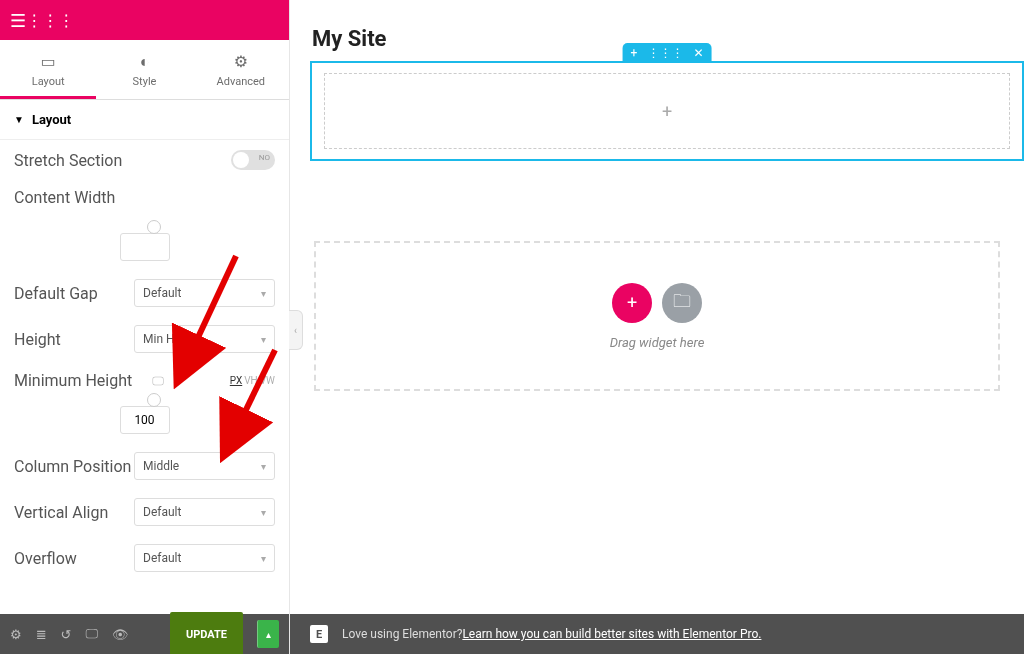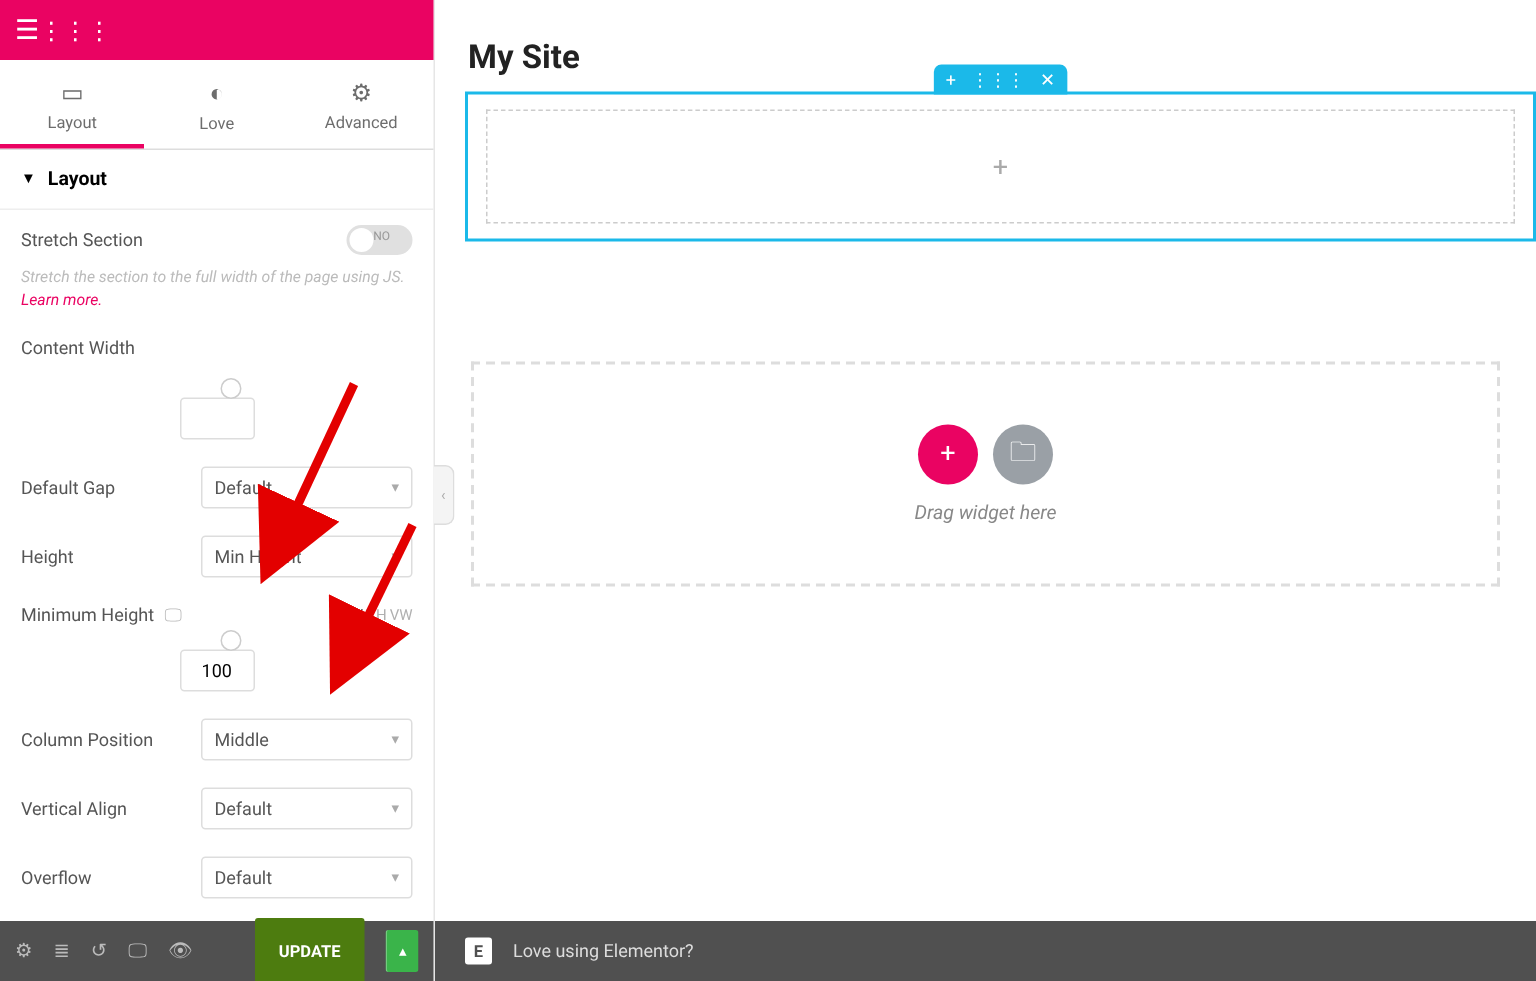--- a/index.html
+++ b/index.html
@@ -18,29 +18,29 @@
 .tabs { display: flex; border-bottom: 1px solid #ddd; }
 .tab { flex: 1; text-align: center; padding: 12px 0 8px 0; cursor: pointer; color: #6d6d6d; font-size: 11px; }
 .tab.active { border-bottom: 3px solid #ea0362; }
 .tab-icon { display: block; font-size: 16px; margin-bottom: 4px; color: #6d6d6d; }
 
 .accordion-head { display: flex; align-items: center; padding: 12px 14px; border-bottom: 1px solid #eee; font-weight: 700; font-size: 13px; cursor: pointer; }
 .accordion-head .caret { margin-right: 8px; font-size: 10px; }
 
 .controls { padding: 10px 14px; overflow-y: auto; flex: 1; font-size: 12px; color: #555; }
 .control { margin-bottom: 18px; display: flex; align-items: center; flex-wrap: wrap; }
-label.ctrl-label { width: 120px; font-size: 12px; color: #555; }
+label.ctrl-label { width: 120px; font-size: 16px; color: #555; }
 .ctrl-right { flex: 1; display: flex; align-items: center; }
 
 .select { flex: 1; height: 28px; border: 1px solid #ddd; border-radius: 3px; background: #fff; padding: 0 24px 0 8px; position: relative; font-size: 12px; color: #555; display: flex; align-items: center; cursor: pointer; }
 .select::after { content: "▾"; position: absolute; right: 8px; color: #aaa; font-size: 10px; }
 
 .switch { width: 44px; height: 20px; border-radius: 10px; background: #e0e0e0; position: relative; cursor: pointer; }
 .switch .knob { width: 16px; height: 16px; background: #fff; border-radius: 50%; position: absolute; top: 2px; left: 2px; }
-.switch .lbl { position: absolute; right: 15px; top: 3px; font-size: 8px; color: #999; }
+.switch .lbl { position: absolute; right: 5px; top: 3px; font-size: 8px; color: #999; }
 
 .help-text { font-size: 10.5px; color: #bbb; font-style: italic; line-height: 1.4; margin-top: -10px; }
 .help-text a { color: #ea0362; font-style: italic; text-decoration: none; }
 
 .slider-row { display: flex; align-items: center; gap: 8px; width: 100%; flex-direction: column; }
 .slider { flex: 1; height: 4px; background: #ddd; border-radius: 2px; position: relative; }
 .slider .thumb { width: 14px; height: 14px; border-radius: 50%; background: #fff; border: 1px solid #ccc; position: absolute; top: -5px; left: 2px; cursor: pointer; }
 .numbox { width: 50px; height: 28px; border: 1px solid #ddd; border-radius: 3px; text-align: center; font-size: 12px; }
 
 .unit-row { display: flex; align-items: center; gap: 6px; width: 100%; justify-content: space-between; }
@@ -93,21 +93,21 @@
       <span class="grid-btn">⋮⋮⋮</span>
     </div>
 
     <div class="tabs">
       <div class="tab active">
         <span class="tab-icon">▭</span>
         <span>Layout</span>
       </div>
       <div class="tab">
         <span class="tab-icon">◐</span>
-        <span>Love</span>
+        <span>Style</span>
       </div>
       <div class="tab">
         <span class="tab-icon">⚙</span>
         <span>Advanced</span>
       </div>
     </div>
 
     <div class="accordion-head">
       <span class="caret">▼</span>
       <span>Layout</span>
@@ -117,23 +117,20 @@
 
       <div class="control">
         <label class="ctrl-label">Stretch Section</label>
         <div class="ctrl-right" style="justify-content:flex-end;">
           <div class="switch">
             <span class="lbl">NO</span>
             <div class="knob"></div>
           </div>
         </div>
       </div>
-      <p class="help-text">
-        <span>Stretch the section to the full width of the page using JS. </span><a href="#">Learn more.</a>
-      </p>
 
       <div class="control" style="margin-top:18px;">
         <label class="ctrl-label">Content Width</label>
       </div>
 
       <div class="control">
         <div class="slider-row">
           <div class="slider">
               <div class="thumb"></div>
             </div>
@@ -154,21 +151,21 @@
         <label class="ctrl-label">Height</label>
         <div class="ctrl-right">
             <div class="select">
               <span>Min Height</span>
             </div>
           </div>
       </div>
 
       <div class="control" style="margin-bottom:8px;">
         <div class="unit-row">
-          <div style="display:flex;align-items:center;gap:7px;">
+          <div style="display:flex;align-items:center;gap:20px;">
             <label class="ctrl-label" style="width:auto;">Minimum Height</label>
             <span class="resp-icon">🖵</span>
           </div>
           <div class="units">
             <span class="unit active">PX</span>
             <span class="unit">VH</span>
             <span class="unit">VW</span>
           </div>
         </div>
       </div>
@@ -246,20 +243,21 @@
             <span>🗀</span>
           </div>
         </div>
         <div class="drop-text">Drag widget here</div>
       </div>
     </div>
 
     <div class="bottom-bar">
       <span class="e-logo">E</span>
       <span>Love using Elementor? </span>
+      <a href="#">Learn how you can build better sites with Elementor Pro.</a>
     </div>
   </div>
 
   <div class="arrow" style="left:186px; top:256px;">
     <svg width="60" height="110">
         <defs>
           <marker id="ah1" markerWidth="10" markerHeight="10" refX="2" refY="5" orient="auto">
             <path d="M0,0 L10,5 L0,10 z" fill="#e30000"></path>
           </marker>
         </defs>

